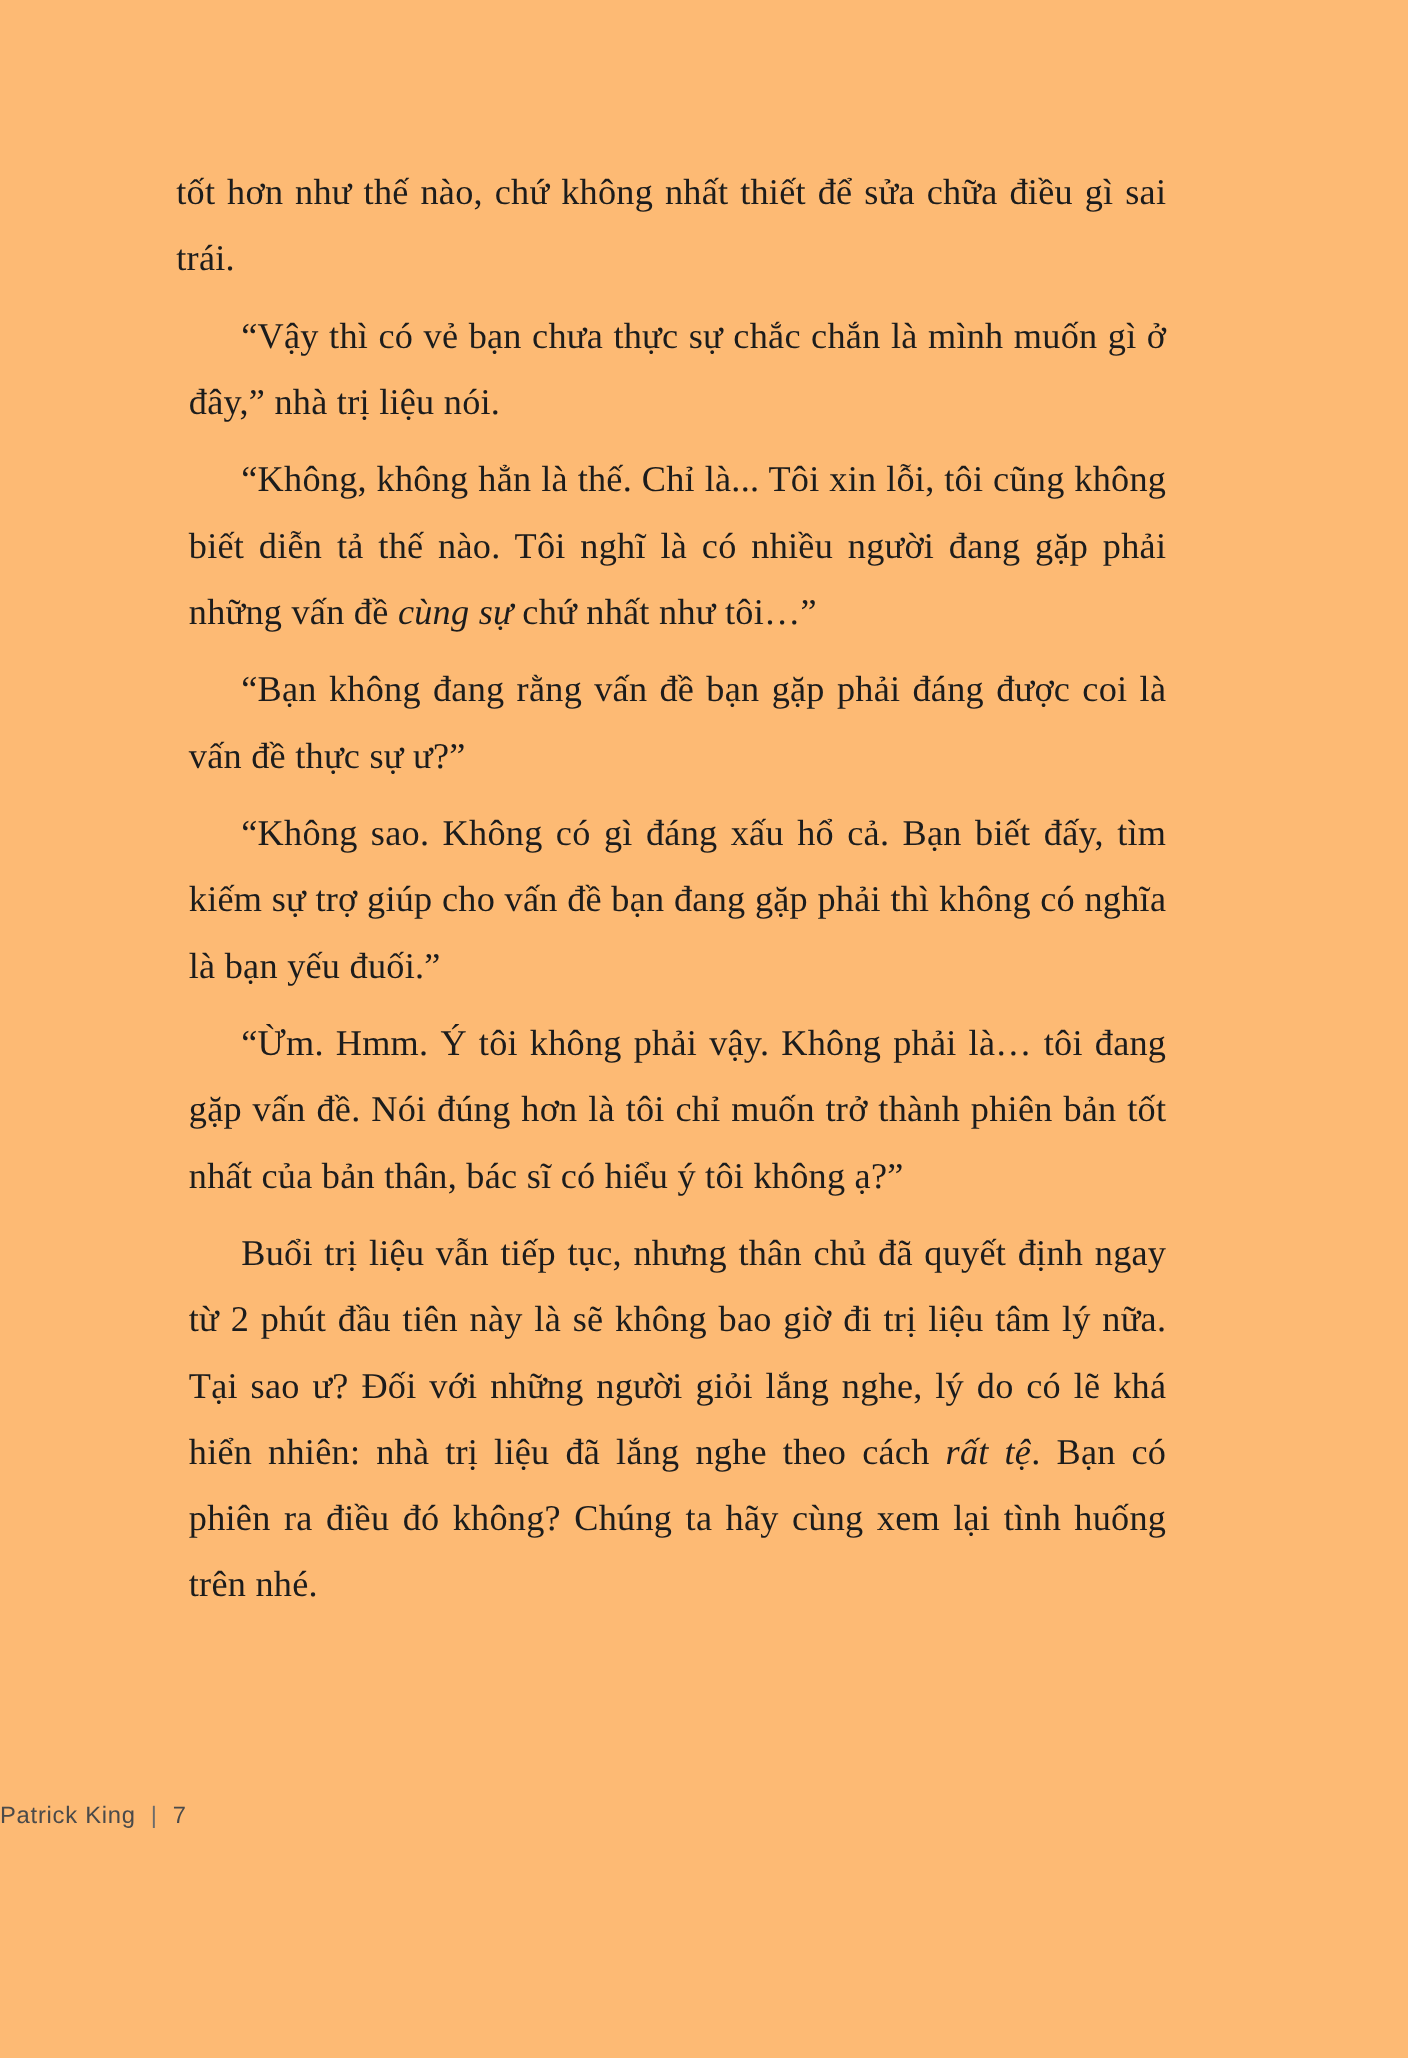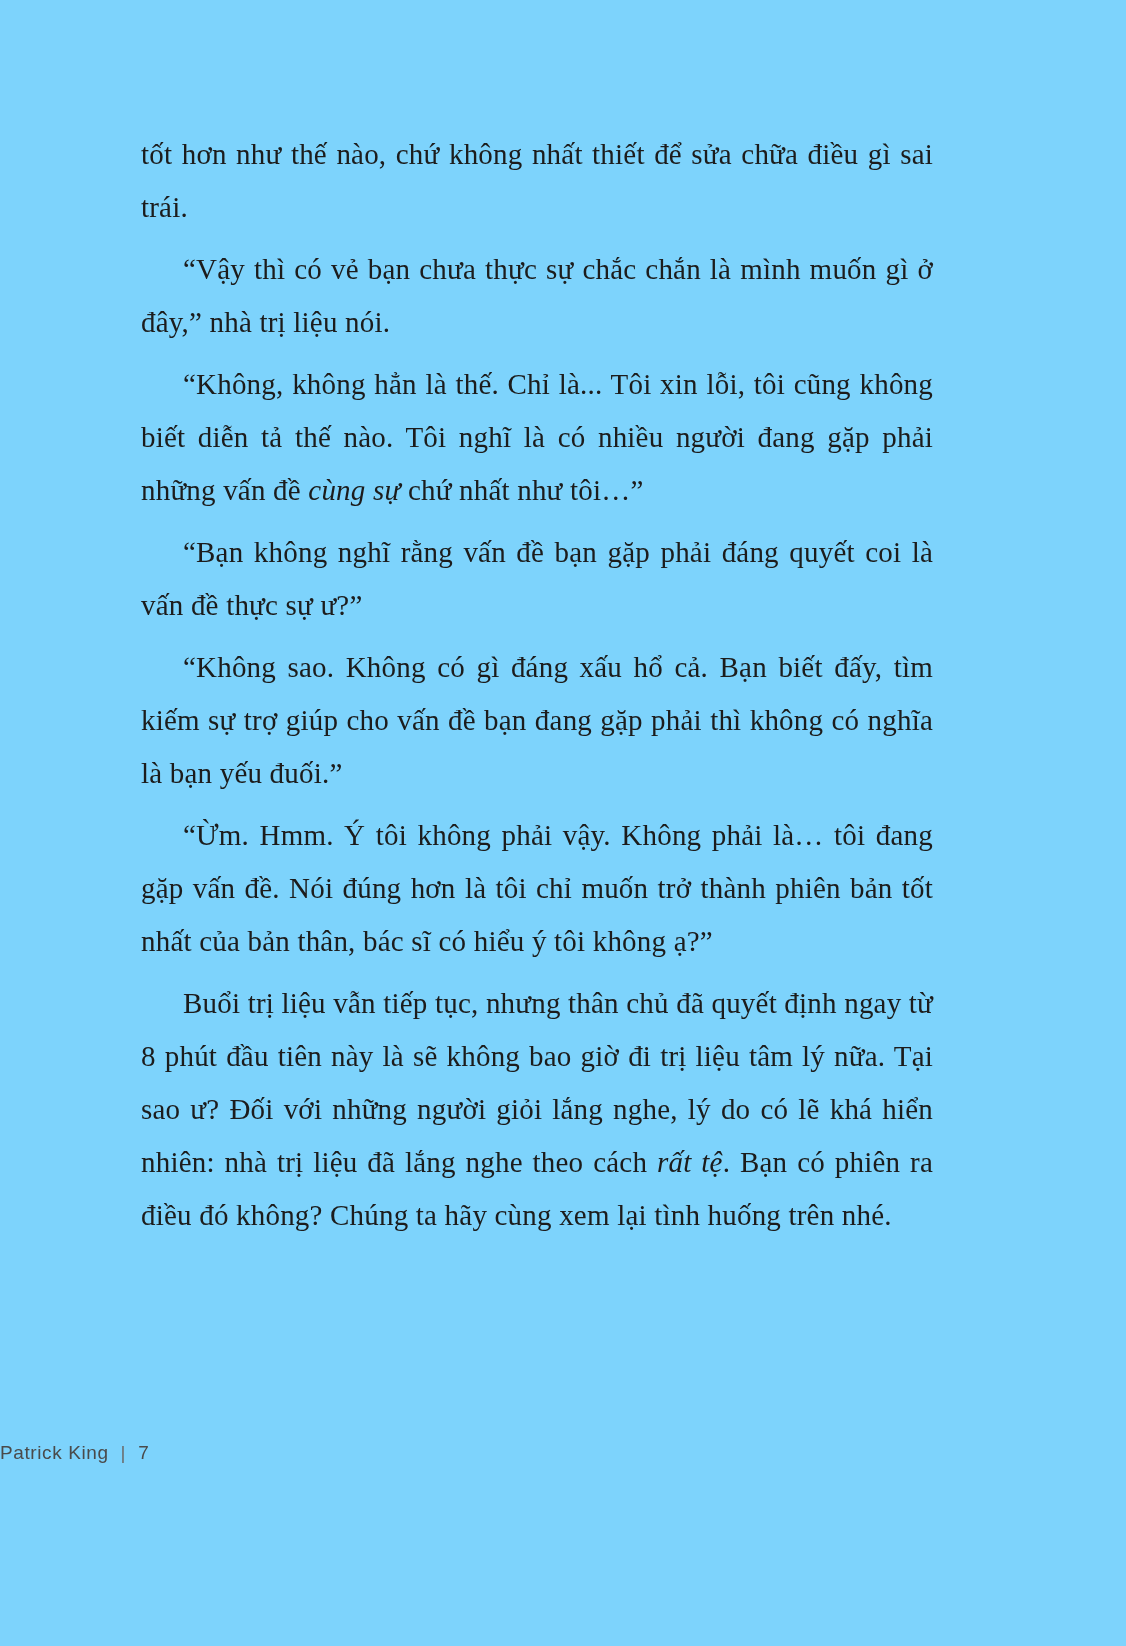--- a/index.html
+++ b/index.html
@@ -11,38 +11,39 @@
     width: 1126px;
     height: 1646px;
     position: relative;
     font-family: "Liberation Serif", "DejaVu Serif", serif;
     color: #1c1c1c;
     overflow: hidden;
   }
   .page {
     position: absolute;
     inset: 0;
-    background: #7dd3fc;
+    background: #fdba74;
   }
   .text-block {
     position: absolute;
     left: 141px;
     top: 128px;
     width: 792px;
   }
   .para {
     margin: 0 0 9px 0;
     font-size: 29px;
     line-height: 53px;
     text-align: justify;
     text-justify: inter-word;
     letter-spacing: 0.2px;
   }
   .para.indent {
     text-indent: 42px;
+    margin-left: 10px;
   }
   .para em {
     font-style: italic;
   }
   .footer {
     position: absolute;
     left: 0;
     top: 1442px;
     width: 100%;
     font-family: "Liberation Sans", "DejaVu Sans", sans-serif;
@@ -59,23 +60,23 @@
 </head>
 <body>
 
 <div class="page">
 
   <div class="text-block">
 
   <p class="para"><span>tốt hơn như thế nào, chứ không nhất thiết để sửa chữa điều gì sai trái.</span></p>
       <p class="para indent"><span>“Vậy thì có vẻ bạn chưa thực sự chắc chắn là mình muốn gì ở đây,” nhà trị liệu nói.</span></p>
       <p class="para indent"><span>“Không, không hẳn là thế. Chỉ là... Tôi xin lỗi, tôi cũng không biết diễn tả thế nào. Tôi nghĩ là có nhiều người đang gặp phải những vấn đề </span><em>cùng sự</em><span> chứ nhất như tôi…”</span></p>
-      <p class="para indent"><span>“Bạn không nghĩ rằng vấn đề bạn gặp phải đáng quyết coi là vấn đề thực sự ư?”</span></p>
+      <p class="para indent"><span>“Bạn không đang rằng vấn đề bạn gặp phải đáng được coi là vấn đề thực sự ư?”</span></p>
       <p class="para indent"><span>“Không sao. Không có gì đáng xấu hổ cả. Bạn biết đấy, tìm kiếm sự trợ giúp cho vấn đề bạn đang gặp phải thì không có nghĩa là bạn yếu đuối.”</span></p>
       <p class="para indent"><span>“Ừm. Hmm. Ý tôi không phải vậy. Không phải là… tôi đang gặp vấn đề. Nói đúng hơn là tôi chỉ muốn trở thành phiên bản tốt nhất của bản thân, bác sĩ có hiểu ý tôi không ạ?”</span></p>
-      <p class="para indent"><span>Buổi trị liệu vẫn tiếp tục, nhưng thân chủ đã quyết định ngay từ 8 phút đầu tiên này là sẽ không bao giờ đi trị liệu tâm lý nữa. Tại sao ư? Đối với những người giỏi lắng nghe, lý do có lẽ khá hiển nhiên: nhà trị liệu đã lắng nghe theo cách </span><em>rất tệ</em><span>. Bạn có phiên ra điều đó không? Chúng ta hãy cùng xem lại tình huống trên nhé.</span></p>
+      <p class="para indent"><span>Buổi trị liệu vẫn tiếp tục, nhưng thân chủ đã quyết định ngay từ 2 phút đầu tiên này là sẽ không bao giờ đi trị liệu tâm lý nữa. Tại sao ư? Đối với những người giỏi lắng nghe, lý do có lẽ khá hiển nhiên: nhà trị liệu đã lắng nghe theo cách </span><em>rất tệ</em><span>. Bạn có phiên ra điều đó không? Chúng ta hãy cùng xem lại tình huống trên nhé.</span></p>
     </div>
 
   <div class="footer">
     <span>Patrick King</span><span class="sep">|</span><span>7</span>
   </div>
 
 </div>
 
 </body></html>

